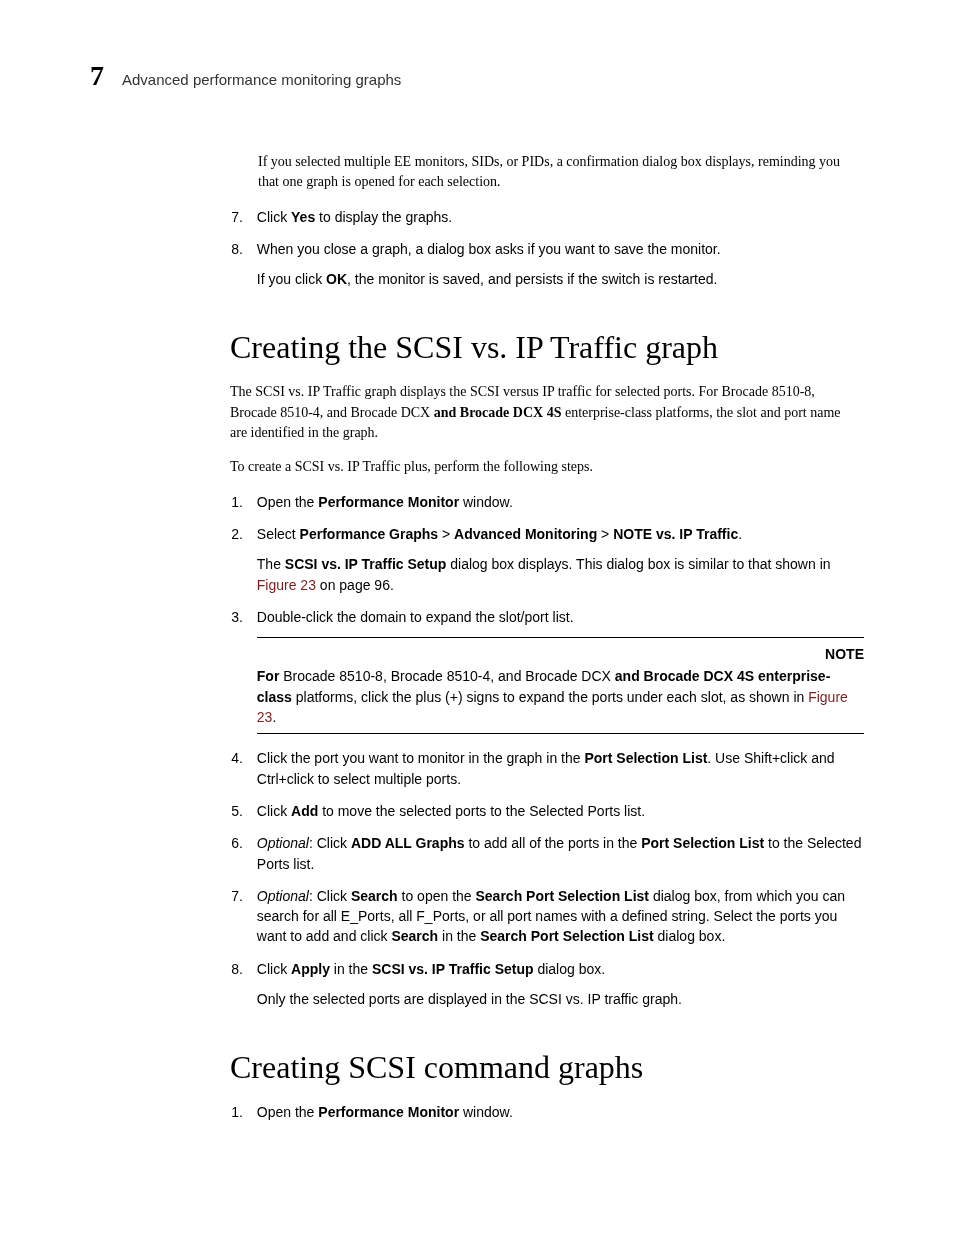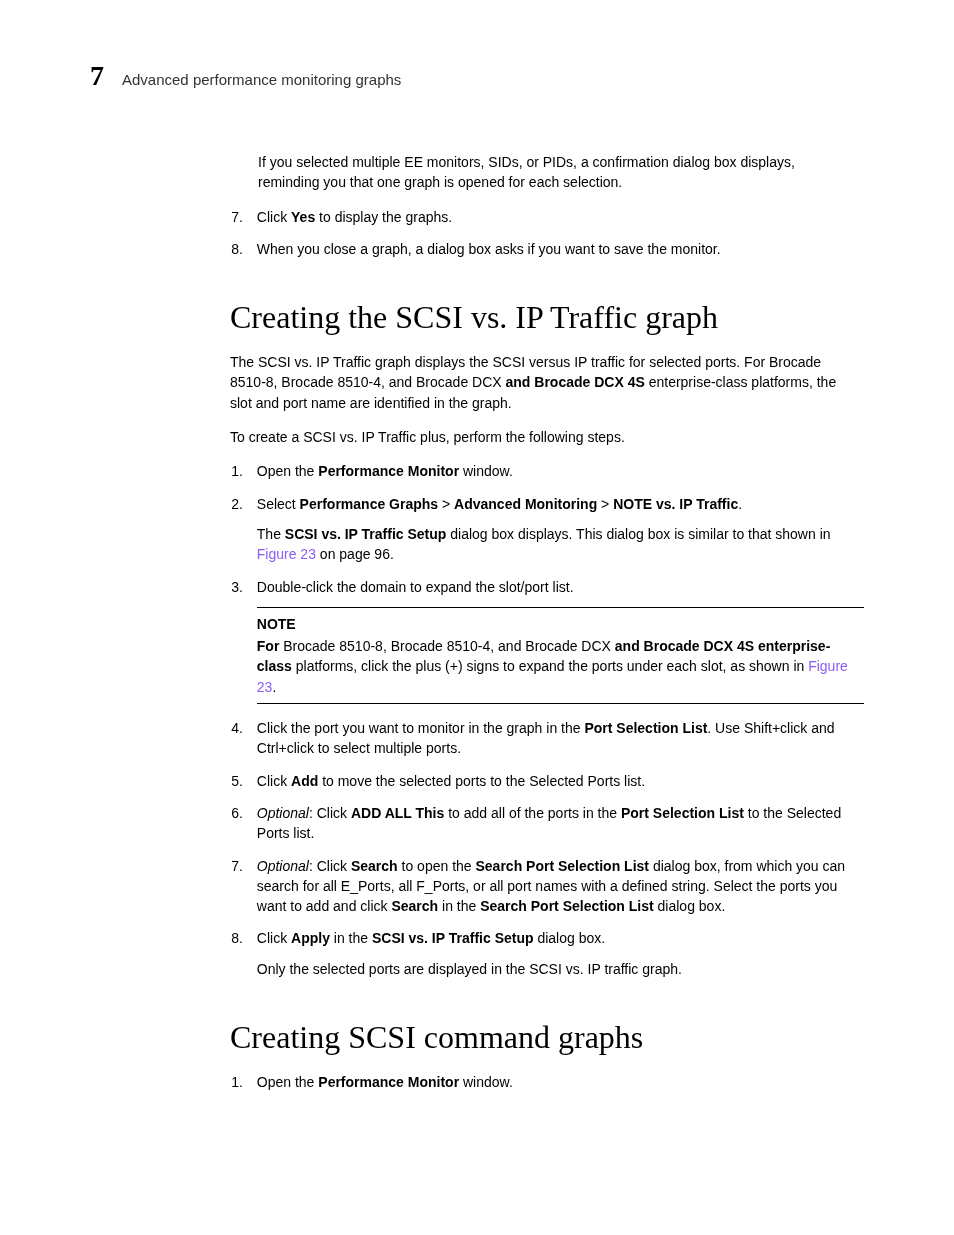--- a/index.html
+++ b/index.html
@@ -35,49 +35,51 @@
   }
   .heading2 {
     font-family: Georgia, 'Times New Roman', serif;
     font-size: 32px;
     font-weight: 500;
     margin: 40px 0 16px 0;
   }
   p {
     margin: 0 12px 14px 0;
     line-height: 1.45;
+    font-family: Liberation Serif, serif;
   }
   ol.steps {
     list-style: decimal;
     padding-left: 0;
     margin: 0 0 14px 0;
     margin-left: 1.2em;
   }
   ol.steps > li {
     padding-left: 10px;
     margin-bottom: 12px;
     line-height: 1.45;
   }
   ol.steps > li .sub {
     margin-top: 10px;
   }
   .bold { font-weight: bold; }
   .italic { font-style: italic; }
-  .link { color: #8b5cf6; }
+  .link { color: #7f1d1d; }
   .note-box {
     border-top: 1px solid #000;
     border-bottom: 1px solid #000;
     padding: 6px 0;
     margin: 8px 0 14px 0;
     line-height: 1.45;
   }
   .note-label {
     font-weight: bold;
     display: block;
     margin-bottom: 2px;
+    text-align: right;
   }
   .indented-para {
     margin-left: 28px;
   }
 </style>
 </head>
 <body>
 
 <div class="page">
 
@@ -89,20 +91,23 @@
   <div class="content">
 
     <p class="indented-para">If you selected multiple EE monitors, SIDs, or PIDs, a confirmation dialog box displays, reminding you that one graph is opened for each selection.</p>
 
     <ol class="steps" start="7">
       <li>
         <span>Click </span><span class="bold">Yes</span><span> to display the graphs.</span>
       </li>
       <li>
         <span>When you close a graph, a dialog box asks if you want to save the monitor.</span>
+        <div class="sub">
+          <span>If you click </span><span class="bold">OK</span><span>, the monitor is saved, and persists if the switch is restarted.</span>
+        </div>
       </li>
     </ol>
 
     <h2 class="heading2">Creating the SCSI vs. IP Traffic graph</h2>
 
     <p>
       <span>The SCSI vs. IP Traffic graph displays the SCSI versus IP traffic for selected ports. For Brocade 8510-8, Brocade 8510-4, and Brocade DCX </span><span class="bold">and Brocade DCX 4S</span><span> enterprise-class platforms, the slot and port name are identified in the graph.</span>
     </p>
     <p>To create a SCSI vs. IP Traffic plus, perform the following steps.</p>
 
@@ -123,21 +128,21 @@
           <span class="bold">For</span><span> Brocade 8510-8, Brocade 8510-4, and Brocade DCX </span><span class="bold">and Brocade DCX 4S enterprise-class</span><span> platforms, click the plus (+) signs to expand the ports under each slot, as shown in </span><span class="link">Figure 23</span><span>.</span>
         </div>
       </li>
       <li>
         <span>Click the port you want to monitor in the graph in the </span><span class="bold">Port Selection List</span><span>. Use Shift+click and Ctrl+click to select multiple ports.</span>
       </li>
       <li>
         <span>Click </span><span class="bold">Add</span><span> to move the selected ports to the Selected Ports list.</span>
       </li>
       <li>
-        <span class="italic">Optional</span><span>: Click </span><span class="bold">ADD ALL This</span><span> to add all of the ports in the </span><span class="bold">Port Selection List</span><span> to the Selected Ports list.</span>
+        <span class="italic">Optional</span><span>: Click </span><span class="bold">ADD ALL Graphs</span><span> to add all of the ports in the </span><span class="bold">Port Selection List</span><span> to the Selected Ports list.</span>
       </li>
       <li>
         <span class="italic">Optional</span><span>: Click </span><span class="bold">Search</span><span> to open the </span><span class="bold">Search Port Selection List</span><span> dialog box, from which you can search for all E_Ports, all F_Ports, or all port names with a defined string. Select the ports you want to add and click </span><span class="bold">Search</span><span> in the </span><span class="bold">Search Port Selection List</span><span> dialog box.</span>
       </li>
       <li>
         <span>Click </span><span class="bold">Apply</span><span> in the </span><span class="bold">SCSI vs. IP Traffic Setup</span><span> dialog box.</span>
         <div class="sub">Only the selected ports are displayed in the SCSI vs. IP traffic graph.</div>
       </li>
     </ol>
 

